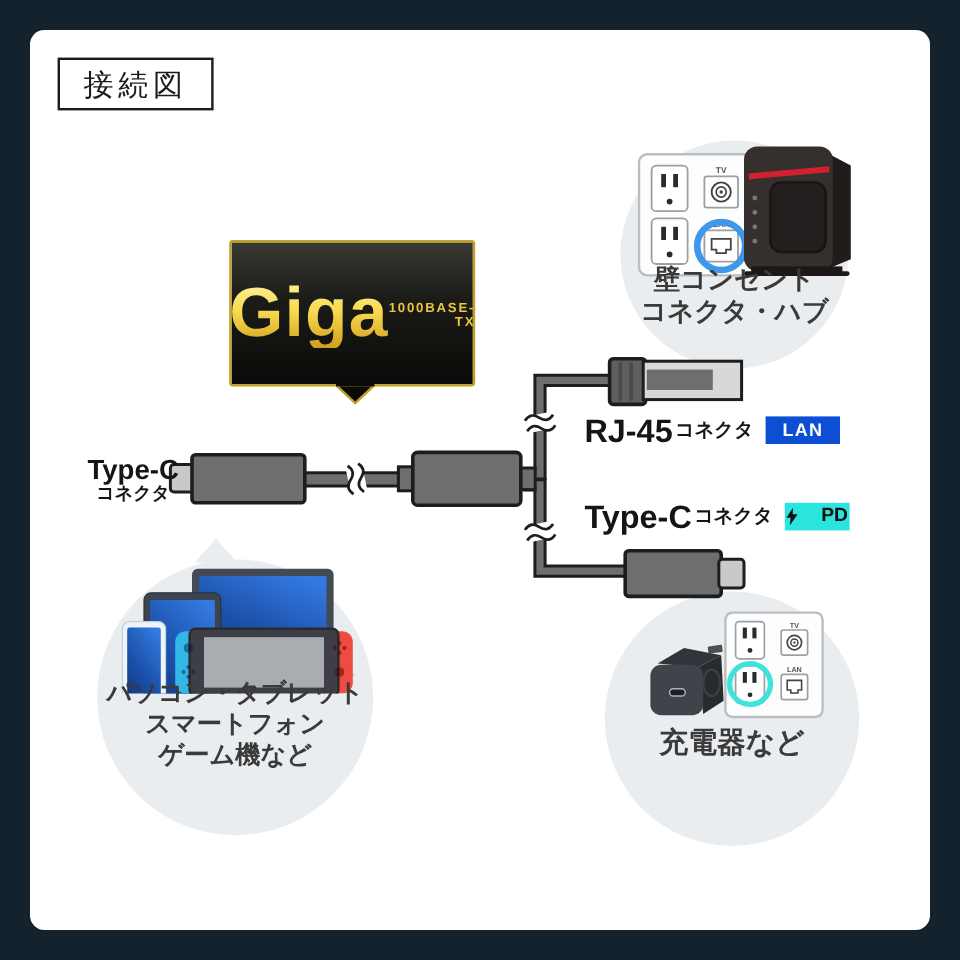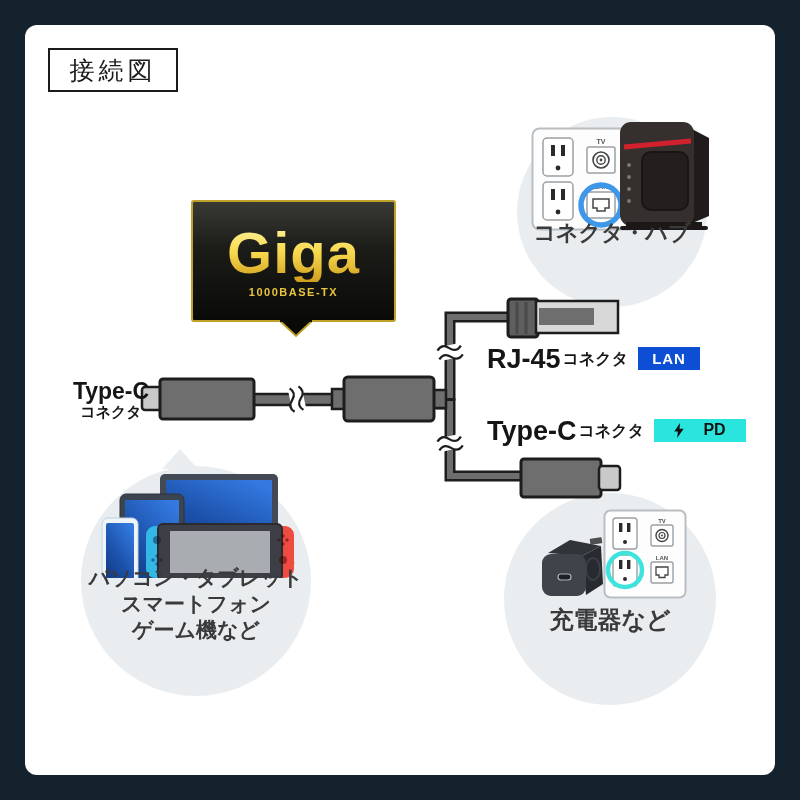--- a/index.html
+++ b/index.html
@@ -10,21 +10,21 @@
 
   
   #title-box{left:48px;top:48px;width:126px;height:40px;border:2px solid #1b1b1b;background:#fff;
              display:flex;align-items:center;justify-content:center;font-size:25px;letter-spacing:4px;
              color:#1b1b1b;font-weight:500;}
 
   
   #giga-badge{left:191px;top:200px;width:205px;height:122px;box-sizing:border-box;
               border:2px solid #bfa028;border-radius:3px;
               background:linear-gradient(180deg,#3a3a35 0%,#1b1b18 40%,#0a0a08 100%);
-              display:flex;flex-direction:column;align-items:center;justify-content:center;}
+              display:flex;align-items:center;justify-content:center;text-align:right;}
   .giga-title{font-size:58px;font-weight:bold;line-height:1.0;letter-spacing:1px;
               background:linear-gradient(180deg,#fdf3a0 0%,#f8d94e 48%,#cf9e1d 100%);
               -webkit-background-clip:text;background-clip:text;-webkit-text-fill-color:transparent;color:#f2cf3c;}
   .giga-sub{font-size:11px;font-weight:bold;letter-spacing:1.5px;color:#e8c53e;margin-top:4px;}
 
   
   .node-circle{border-radius:50%;background:#e9edf0;}
   #circle-tr{left:517px;top:117px;width:190px;height:190px;}
   #circle-bl{left:81px;top:466px;width:230px;height:230px;}
   #circle-br{left:504px;top:493px;width:212px;height:212px;}
@@ -39,21 +39,21 @@
   #left-label .l1{font-size:23px;font-weight:bold;line-height:24px;}
   #left-label .l2{font-size:15px;font-weight:bold;line-height:17px;}
 
   .conn-row{display:flex;align-items:center;color:#151515;}
   #rj45-row{left:487px;top:345px;}
   #pd-row{left:487px;top:417px;}
   .conn-name{font-size:27px;font-weight:bold;line-height:28px;}
   .conn-suffix{font-size:16px;font-weight:bold;line-height:20px;margin-left:2px;}
   .badge{margin-left:10px;margin-bottom:2px;height:23px;display:flex;align-items:center;justify-content:center;}
   #lan-badge{width:62px;background:#0d4fd4;color:#ffffff;font-size:15px;font-weight:bold;letter-spacing:1px;}
-  #pd-badge{width:92px;background:#2ae4de;color:#111111;font-size:16px;font-weight:bold;gap:19px;}
+  #pd-badge{width:54px;background:#2ae4de;color:#111111;font-size:16px;font-weight:bold;gap:19px;}
 
   svg{display:block;}
   text{font-family:"Liberation Sans","DejaVu Sans",sans-serif;}
 </style>
 </head>
 <body>
 
 <div id="canvas">
   <div id="panel" class="abs"></div>
 
@@ -178,20 +178,21 @@
   <svg class="abs" style="left:534px;top:532px;" width="76" height="68" viewBox="0 0 76 68">
     <rect x="56" y="6" width="12" height="6" rx="1" fill="#4f4f4f" transform="rotate(-8 62 9)"></rect>
     <polygon points="14,21 36,8 67,14 48,24" fill="#31353a"></polygon>
     <polygon points="48,24 67,14 69,52 52,63" fill="#272b30"></polygon>
     <ellipse cx="59" cy="37" rx="7" ry="11" fill="none" stroke="#3a3f45" stroke-width="2"></ellipse>
     <rect x="8" y="22" width="44" height="42" rx="9" fill="#3f444b"></rect>
     <rect x="24" y="42" width="13" height="6" rx="3" fill="#1d2024" stroke="#aeb4ba" stroke-width="1.2"></rect>
   </svg>
 
   <div id="caption-tr" class="abs caption">
+    <div>壁コンセント</div>
     <div>コネクタ・ハブ</div>
   </div>
   <div id="caption-bl" class="abs caption">
     <div>パソコン・タブレット</div>
     <div>スマートフォン</div>
     <div>ゲーム機など</div>
   </div>
   <div id="caption-br" class="abs caption">
     <div>充電器など</div>
   </div>

